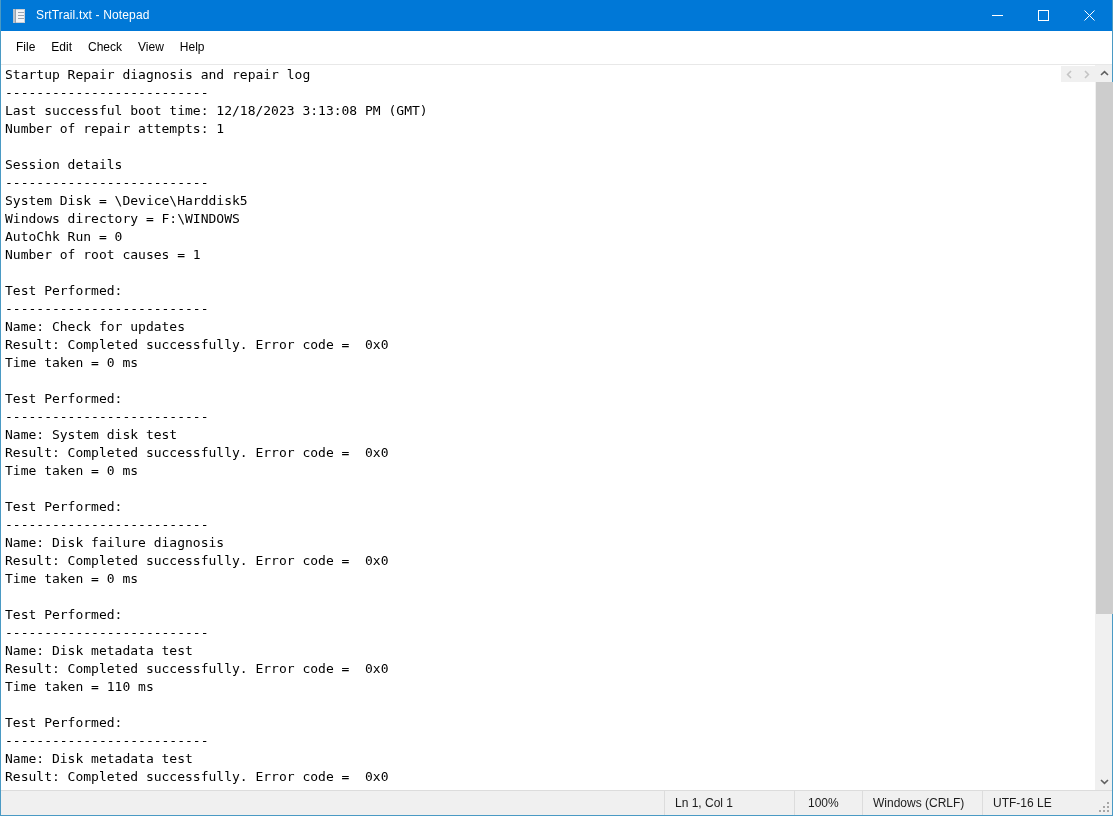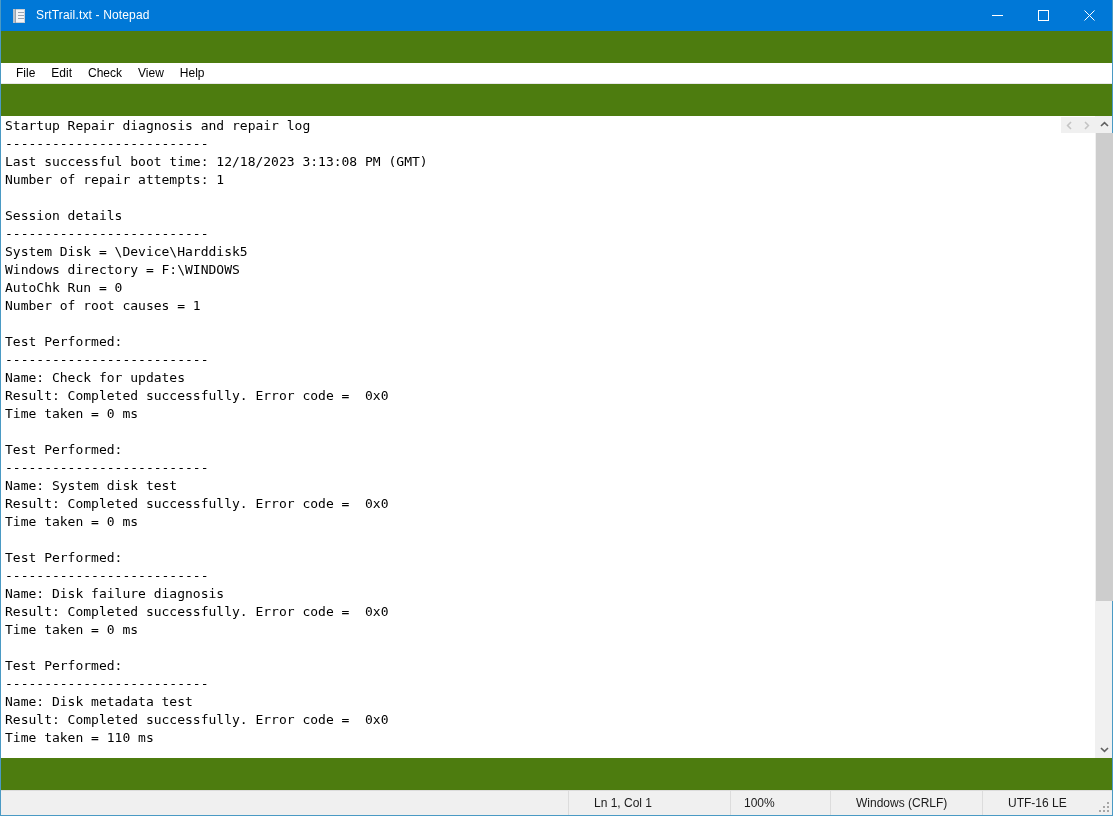--- a/index.html
+++ b/index.html
@@ -7,26 +7,25 @@
     width: 1113px;
     height: 816px;
     overflow: hidden;
     background: #ffffff;
     font-family: "Liberation Sans", sans-serif;
   }
   #window {
     width: 1113px;
     height: 816px;
     position: relative;
-    background: #4d7c0f;
+    background: #14b8a6;
     border: 1px solid #4a9ac4;
     border-top: none;
     display: flex;
     flex-direction: column;
-    gap: 32px;
   }
 
   
   #titlebar {
     height: 31px;
     min-height: 31px;
     background: #0078d7;
     display: flex;
     align-items: center;
     position: relative;
@@ -82,21 +81,21 @@
     height: 31px;
     display: flex;
     align-items: center;
     justify-content: center;
     cursor: default;
   }
   .wc-btn svg { display: block; }
 
   
   #menubar {
-    height: 21px;
+    height: 34px;
     min-height: 21px;
     background: #ffffff;
     display: flex;
     align-items: center;
     padding-left: 7px;
     border-bottom: 1px solid #e8e8e8;
     user-select: none;
   }
   .menu-item {
     font-size: 12px;
@@ -200,23 +199,22 @@
     position: relative;
     user-select: none;
   }
   #status-spacer { flex: 1 1 auto; }
   .status-cell {
     display: flex;
     align-items: center;
     font-size: 12px;
     color: #1b1b1b;
     border-left: 1px solid #dcdcdc;
-    padding: 0 25px;
+    padding: 0 10px;
     white-space: nowrap;
-    margin-left: 32px;
   }
   #status-ln { width: 130px; }
   #status-zoom { width: 68px; justify-content: flex-start; padding-left: 13px; text-align: right; }
   #status-eol { width: 120px; }
   #status-enc { width: 130px; }
   #grip {
     position: absolute;
     right: 3px;
     bottom: 3px;
     width: 12px;

